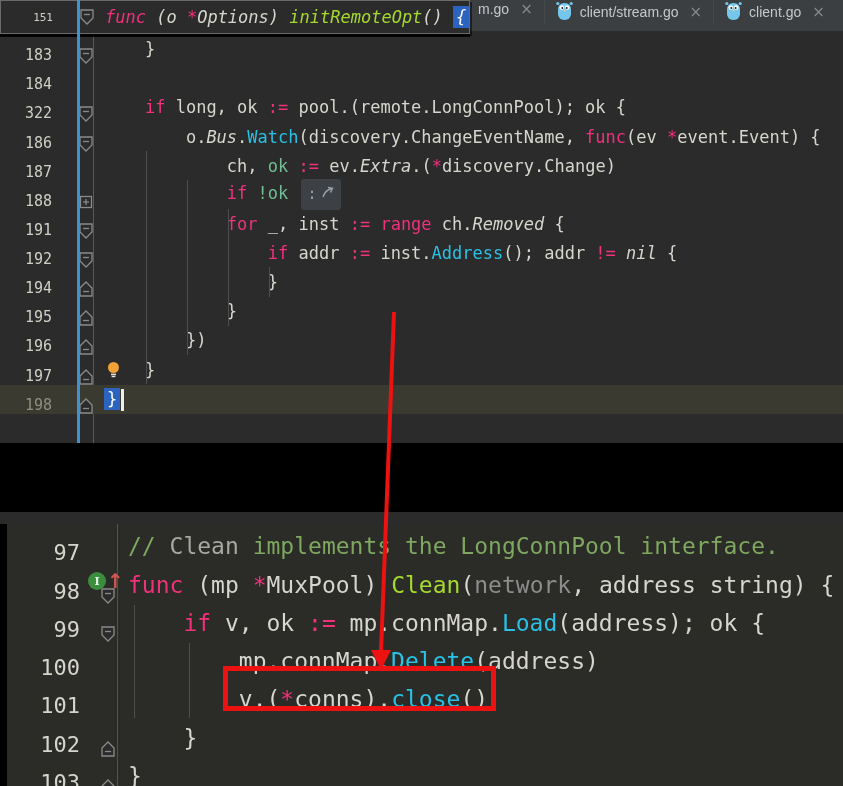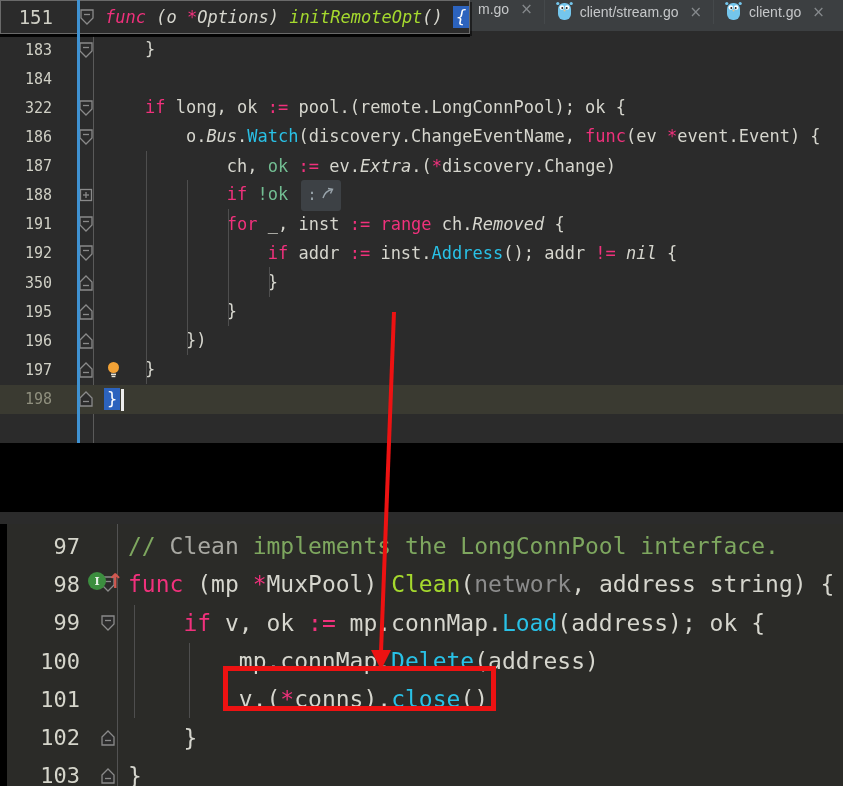--- a/index.html
+++ b/index.html
@@ -2,21 +2,21 @@
 <html style="--kw: #F0317C; --ty: #7A9EBF; --fn: #29C1E6; --decl: #A5D92E; --cm: #7EA75F; --okv: #72BD92; --w: #D6D6CE; --sel: #2C63BE; --red: #ED1212;"><head>
 <meta charset="utf-8">
 <style>
   html,body{margin:0;padding:0;background:#1e1e1e;}
   .screen{position:relative;width:843px;height:786px;background:#2B2B2B;overflow:hidden;
           font-family:"DejaVu Sans Mono",monospace;}
   
   .top-section{position:absolute;left:0;top:0;width:843px;height:443px;background:#2B2B2B;}
   .rows{position:absolute;left:0;right:0;}
   .rows.top{top:35px;}
-  .row{display:flex;align-items:center;position:relative;}
+  .row{display:flex;align-items:flex-end;position:relative;}
   .top .row{height:29.14px;}
   .row.current{background:#3A3A31;}
   .num{box-sizing:border-box;text-align:right;color:#CFCFC5;flex:none;}
   .top .num{width:68px;padding-right:16px;font-size:15px;}
   .row.current .num{color:#8F8F7E;}
   .fold-cell{flex:none;display:flex;justify-content:center;align-items:center;}
   .top .fold-cell{width:36px;}
   .code{white-space:pre;color:var(--w);}
   .top .code{font-size:17px;line-height:29px;}
   .seg.kw{color:var(--kw);}　.seg.ty{color:var(--ty);}
@@ -29,21 +29,21 @@
   .chip{display:inline-flex;align-items:center;gap:4px;background:#3D4145;color:#9AA5AC;
         border-radius:3px;padding:1px 7px;margin-left:2px;font-size:15px;}
   .caret{display:inline-block;width:3px;height:22px;background:#ECECEC;vertical-align:middle;margin-left:1px;}
   .vcs-stripe{position:absolute;left:77px;top:0;width:3px;height:443px;background:#3F92D2;z-index:7;}
   .guide{position:absolute;width:1px;background:#4E4E4E;z-index:1;}
   .fold-connector{position:absolute;width:1px;background:#5A5A5A;z-index:0;}
   
   .sticky-header{position:absolute;left:0;top:0;width:470px;height:34px;background:#2B2B2B;
     border:1px solid #6A6A6A;box-shadow:0 3px 0 rgba(0,0,0,.9),2px 2px 0 rgba(0,0,0,.5);
     z-index:6;display:flex;align-items:center;box-sizing:border-box;}
-  .sticky-header .num{width:68px;padding-right:16px;font-size:19px;}
+  .sticky-header .num{width:68px;padding-right:16px;font-size:11px;}
   .sticky-header .fold-cell{width:36px;}
   .sticky-header .code{font-size:17px;font-style:italic;}
   
   .tabbar{position:absolute;left:440px;top:0;width:403px;height:31px;background:#3C3F41;
     display:flex;align-items:flex-start;z-index:4;font-family:"Liberation Sans",sans-serif;}
   .tab{display:flex;align-items:center;gap:7px;padding:0 11px;color:#C6C8CA;font-size:14px;
     border-left:1px solid #45494B;}
   .tab:first-child{border-left:none;padding-left:38px;}
   .close-x{color:#85898C;font-size:15px;margin-left:4px;font-family:"DejaVu Sans",sans-serif;}
   
@@ -144,21 +144,21 @@
           <span class="num">192</span>
           <span class="fold-cell">
             <svg width="14" height="16" viewBox="0 0 14 16">
               <path d="M1 1 H13 V9 L7 15 L1 9 Z" stroke="#8A8A8A" stroke-width="1.3" fill="#2B2B2B"></path>
               <line x1="4" y1="5.5" x2="10" y2="5.5" stroke="#8A8A8A" stroke-width="1.3"></line>
             </svg>
           </span>
           <span class="code">                <span class="seg kw">if</span><span class="seg w"> addr </span><span class="seg kw">:=</span><span class="seg w"> inst.</span><span class="seg fn">Address</span><span class="seg w">(); addr </span><span class="seg kw">!=</span><span class="seg w"> </span><span class="seg it">nil</span><span class="seg w"> {</span></span>
         </div>
         <div class="row">
-          <span class="num">350</span>
+          <span class="num">194</span>
           <span class="fold-cell">
             <svg width="14" height="16" viewBox="0 0 14 16">
               <path d="M1 7 L7 1 L13 7 V15 H1 Z" stroke="#8A8A8A" stroke-width="1.3" fill="#2B2B2B"></path>
               <line x1="4" y1="10.5" x2="10" y2="10.5" stroke="#8A8A8A" stroke-width="1.3"></line>
             </svg>
           </span>
           <span class="code">                <span class="seg w">}</span></span>
         </div>
         <div class="row">
           <span class="num">195</span>

